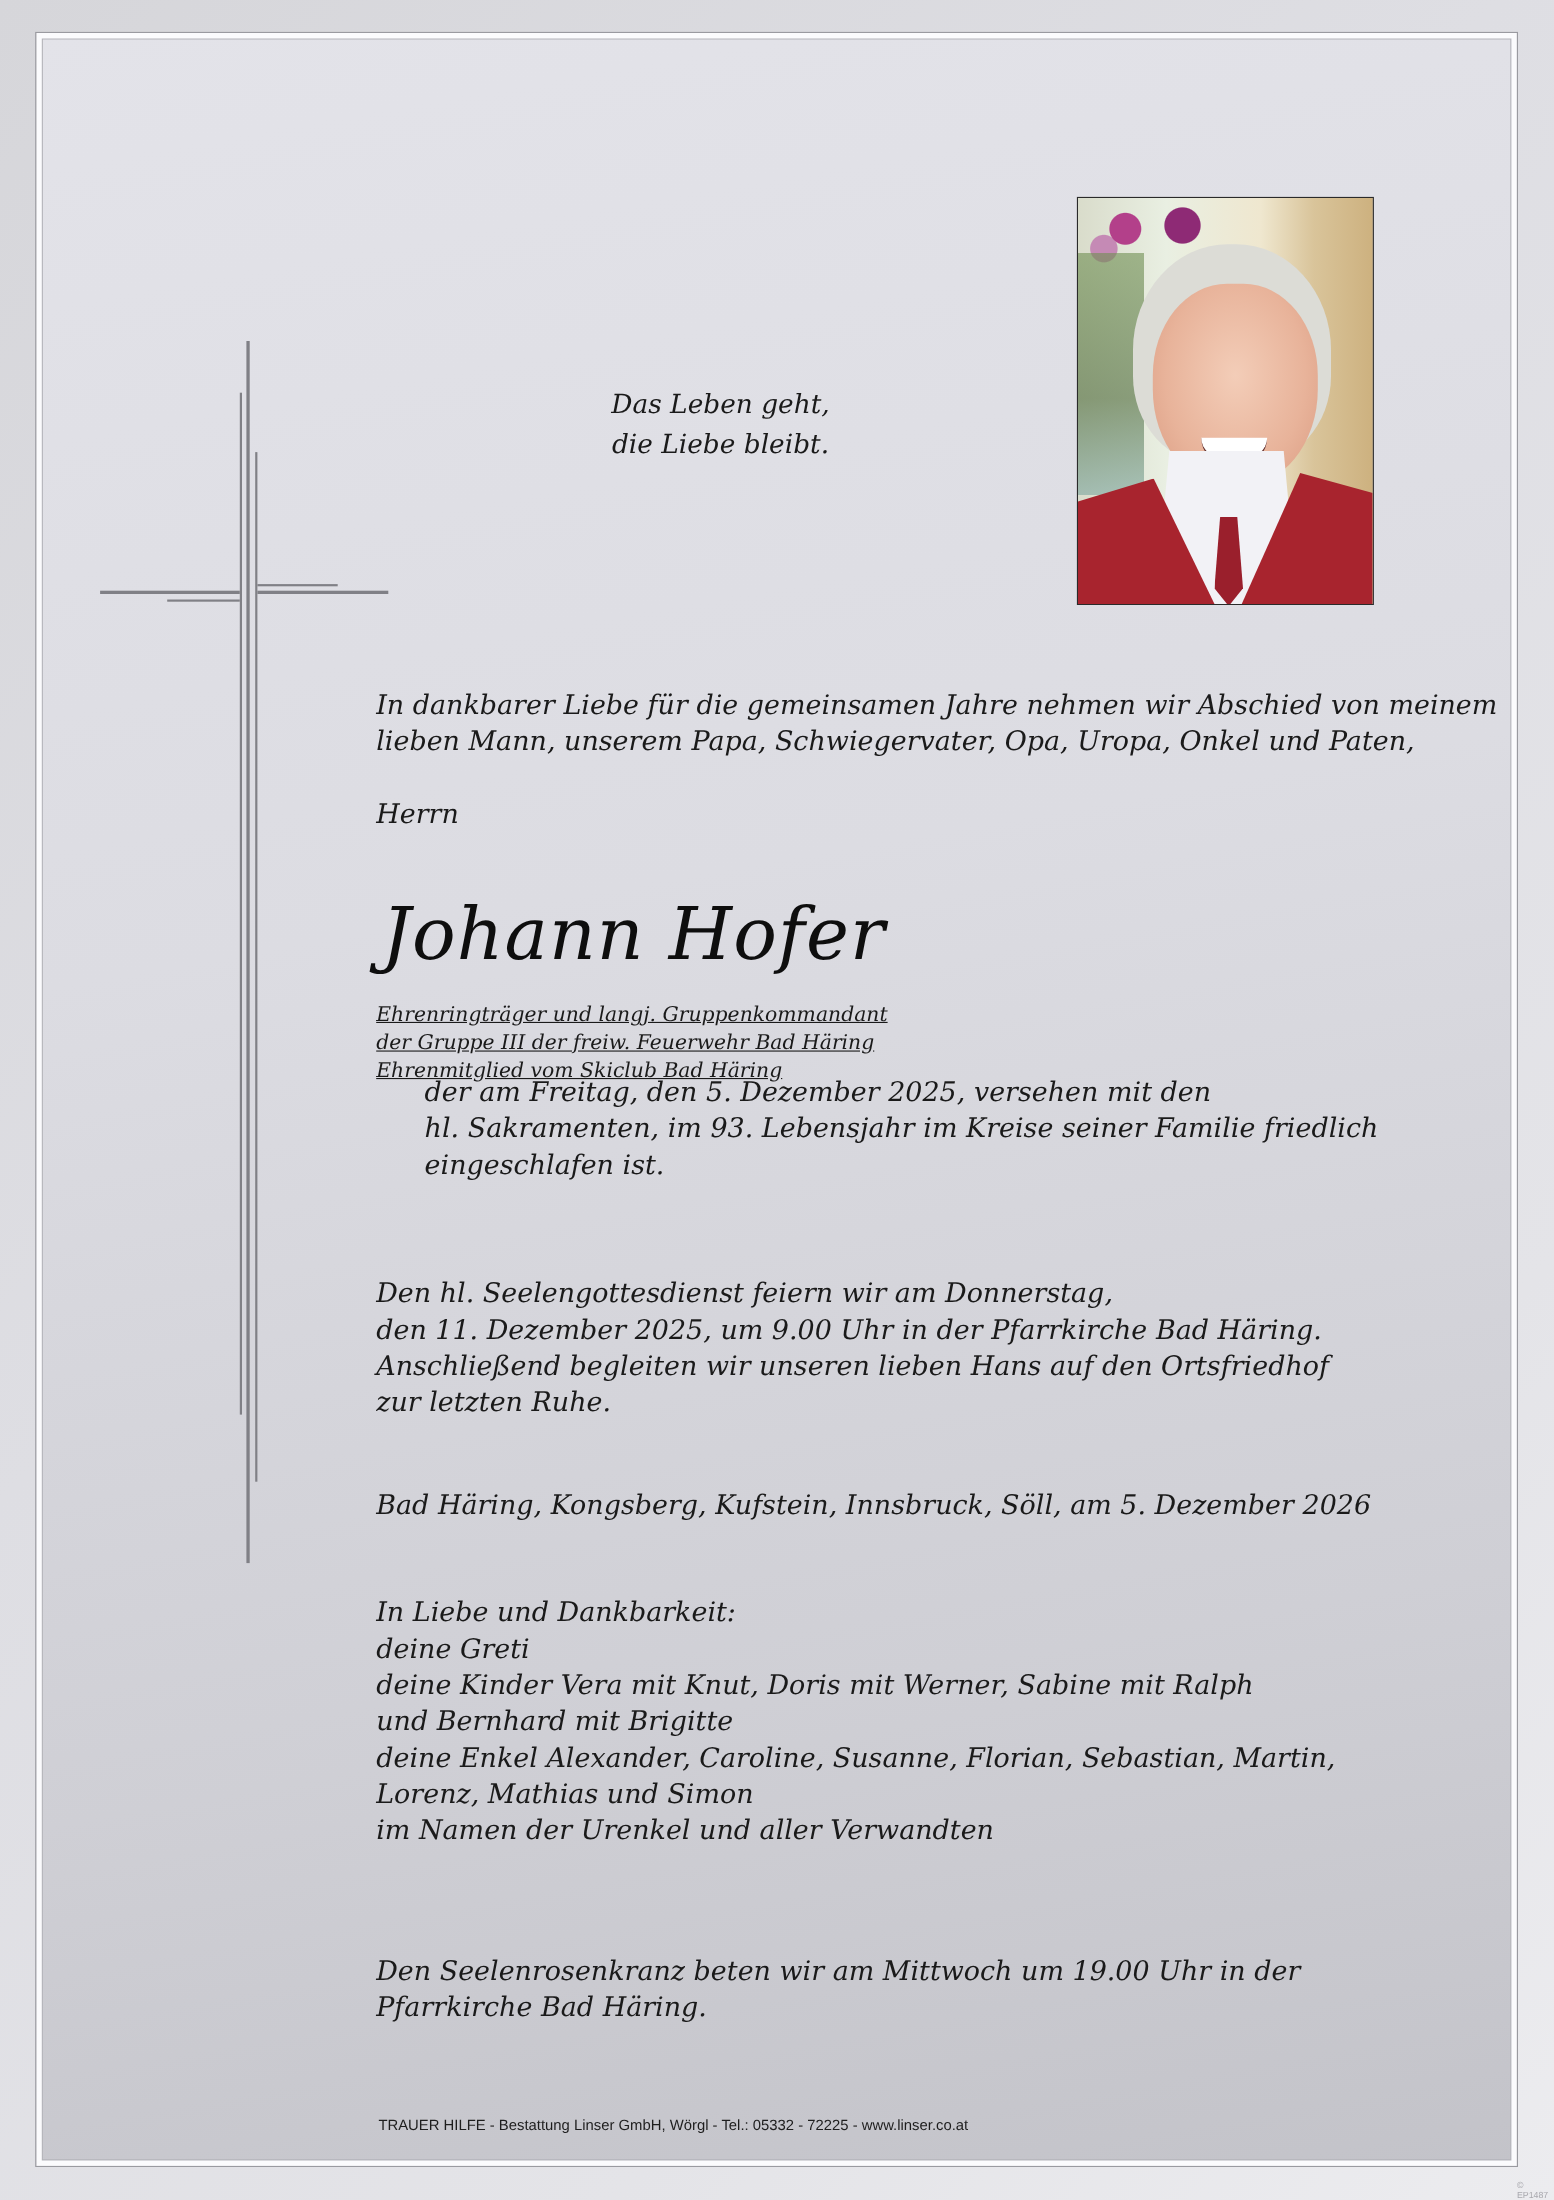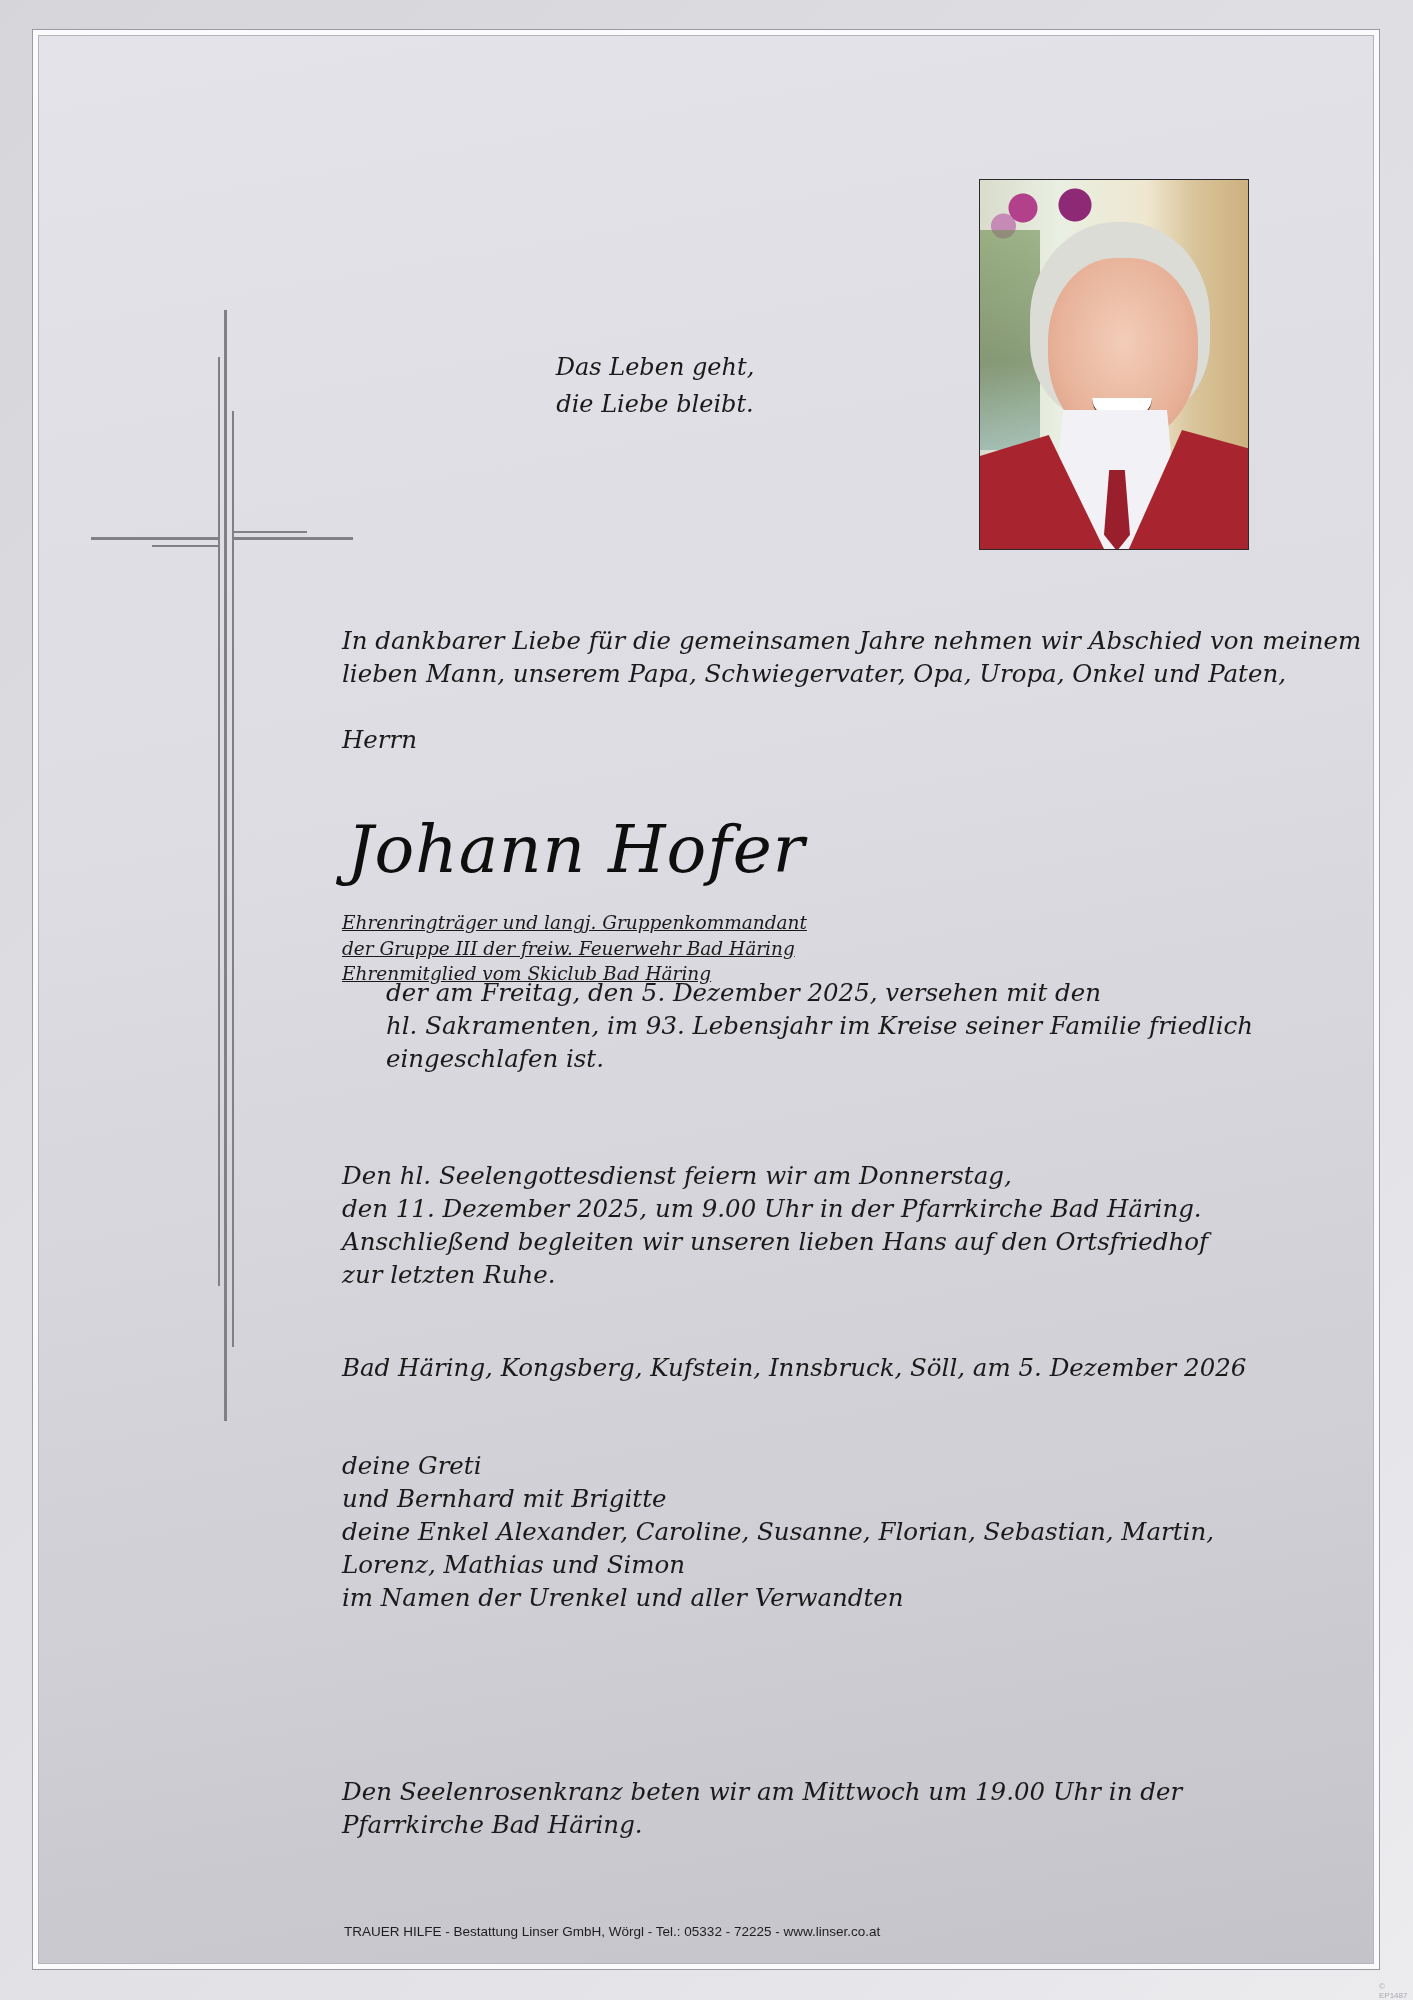--- a/index.html
+++ b/index.html
@@ -114,21 +114,23 @@
 <div class="txt body" style="top:1159px;">
   <span class="line">Den hl. Seelengottesdienst feiern wir am Donnerstag,</span>
   <span class="line">den 11. Dezember 2025, um 9.00 Uhr in der Pfarrkirche Bad Häring.</span>
   <span class="line">Anschließend begleiten wir unseren lieben Hans auf den Ortsfriedhof</span>
   <span class="line">zur letzten Ruhe.</span>
 </div>
 
 <div class="txt body" style="top:1351px;">Bad Häring, Kongsberg, Kufstein, Innsbruck, Söll, am 5. Dezember 2026</div>
 
 <div class="txt body" style="top:1449px;">
+  <span class="line">In Liebe und Dankbarkeit:</span>
   <span class="line">deine Greti</span>
+  <span class="line">deine Kinder Vera mit Knut, Doris mit Werner, Sabine mit Ralph</span>
   <span class="line">und Bernhard mit Brigitte</span>
   <span class="line">deine Enkel Alexander, Caroline, Susanne, Florian, Sebastian, Martin,</span>
   <span class="line">Lorenz, Mathias und Simon</span>
   <span class="line">im Namen der Urenkel und aller Verwandten</span>
 </div>
 
 <div class="txt body" style="top:1775px;">
   <span class="line">Den Seelenrosenkranz beten wir am Mittwoch um 19.00 Uhr in der</span>
   <span class="line">Pfarrkirche Bad Häring.</span>
 </div>

